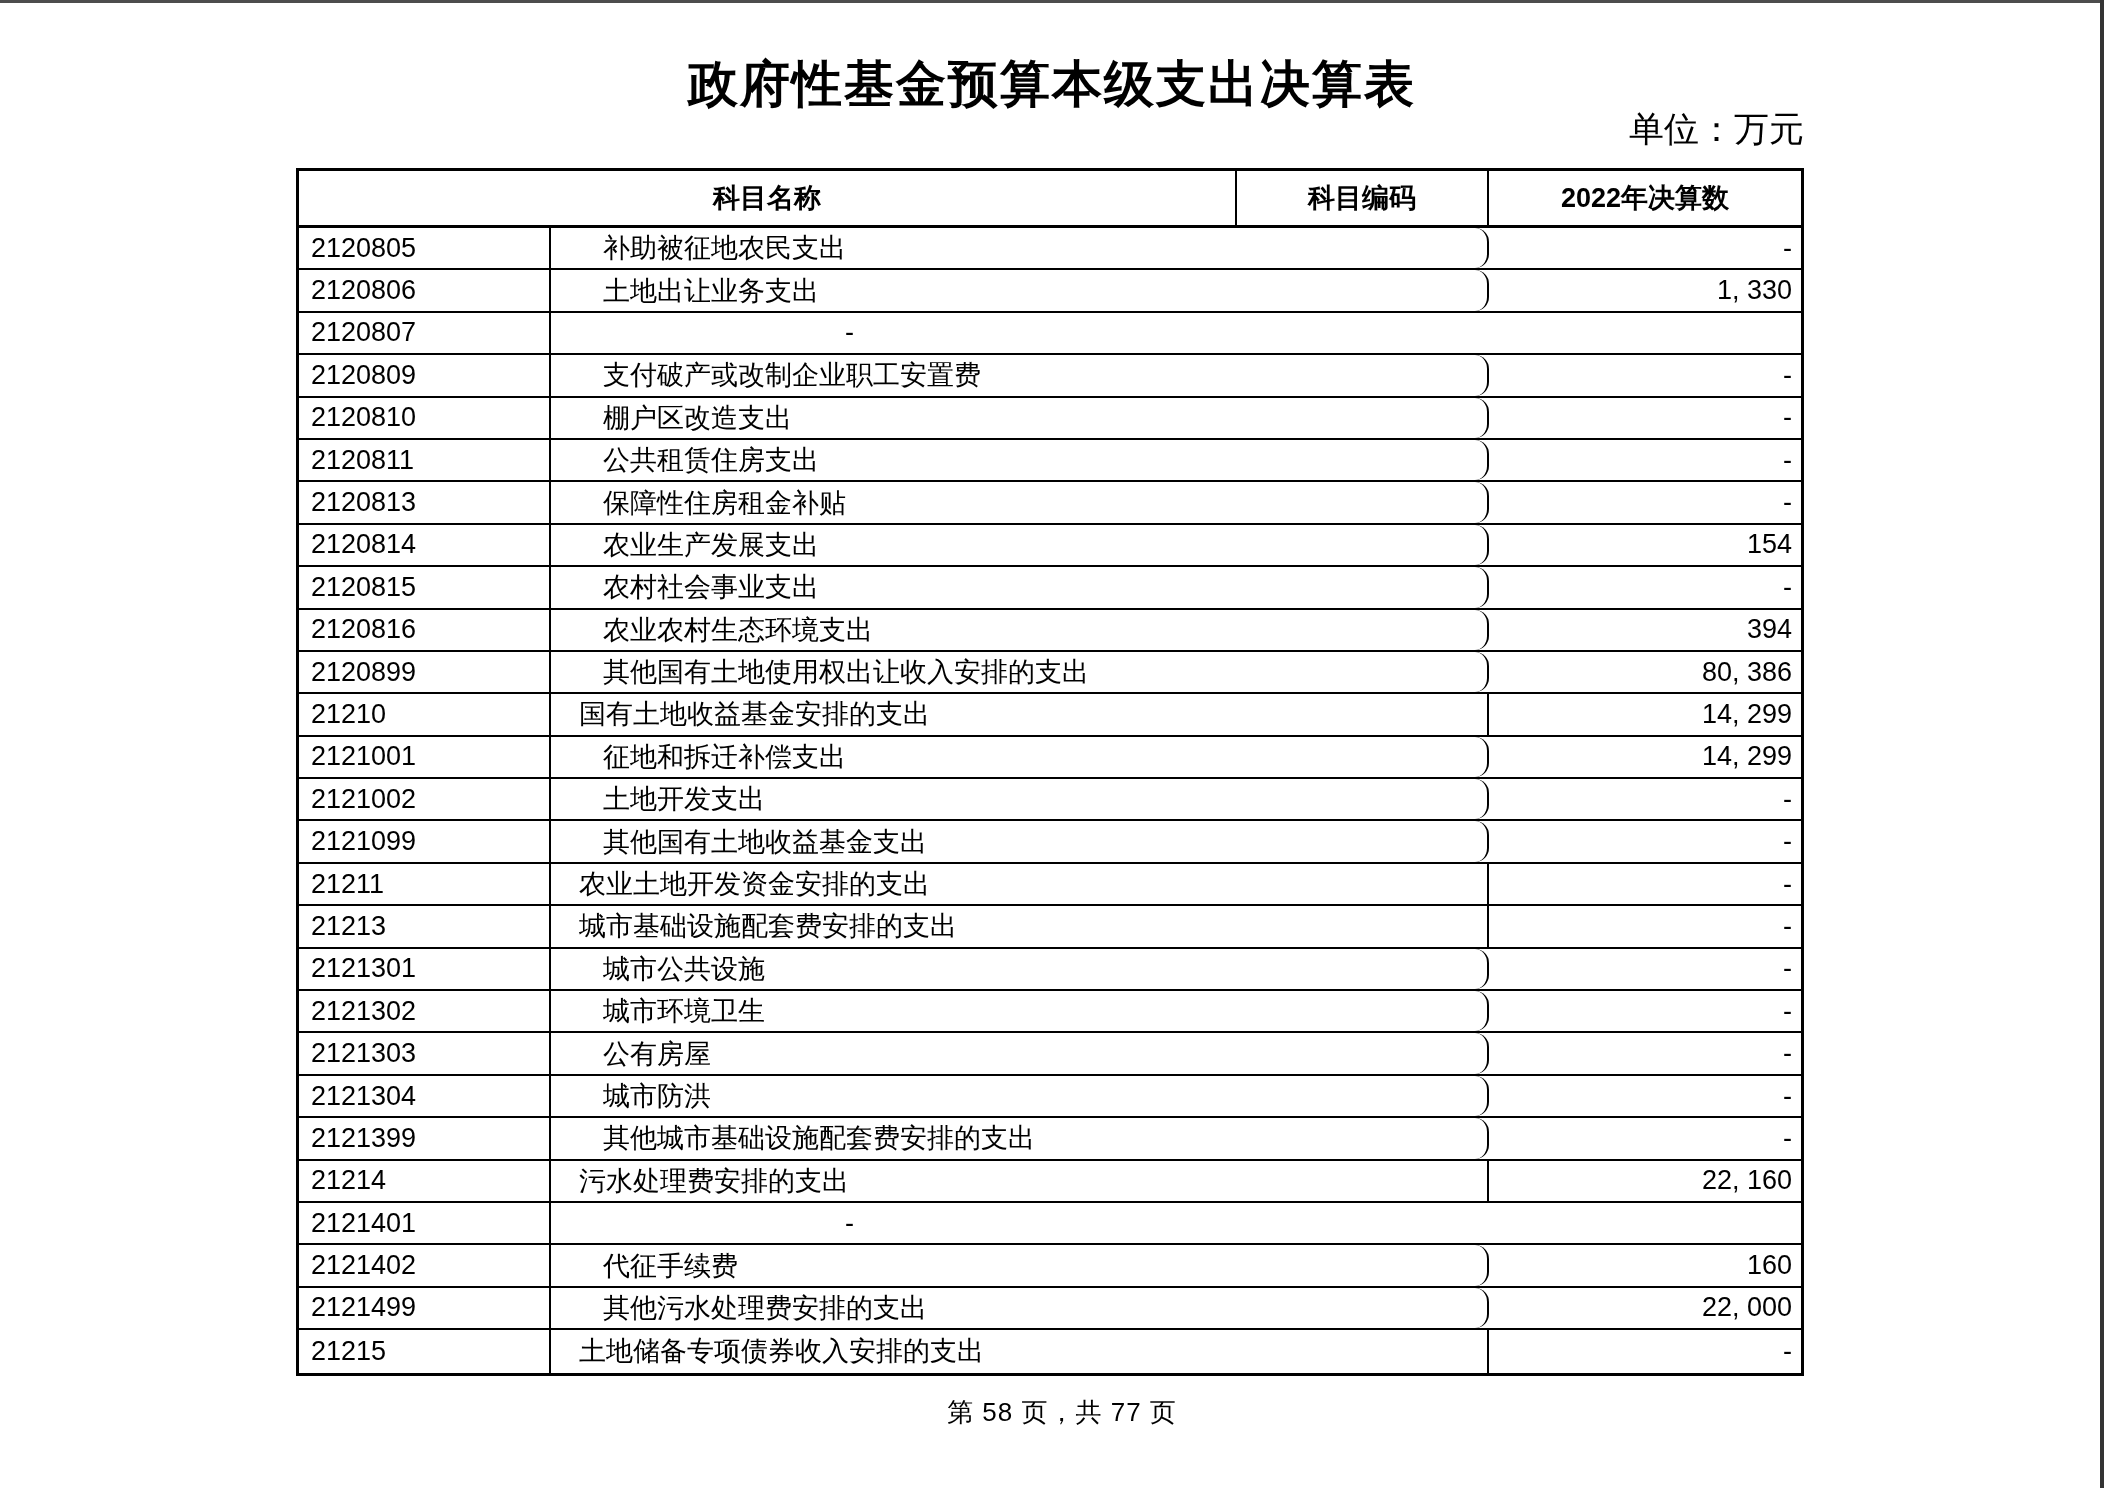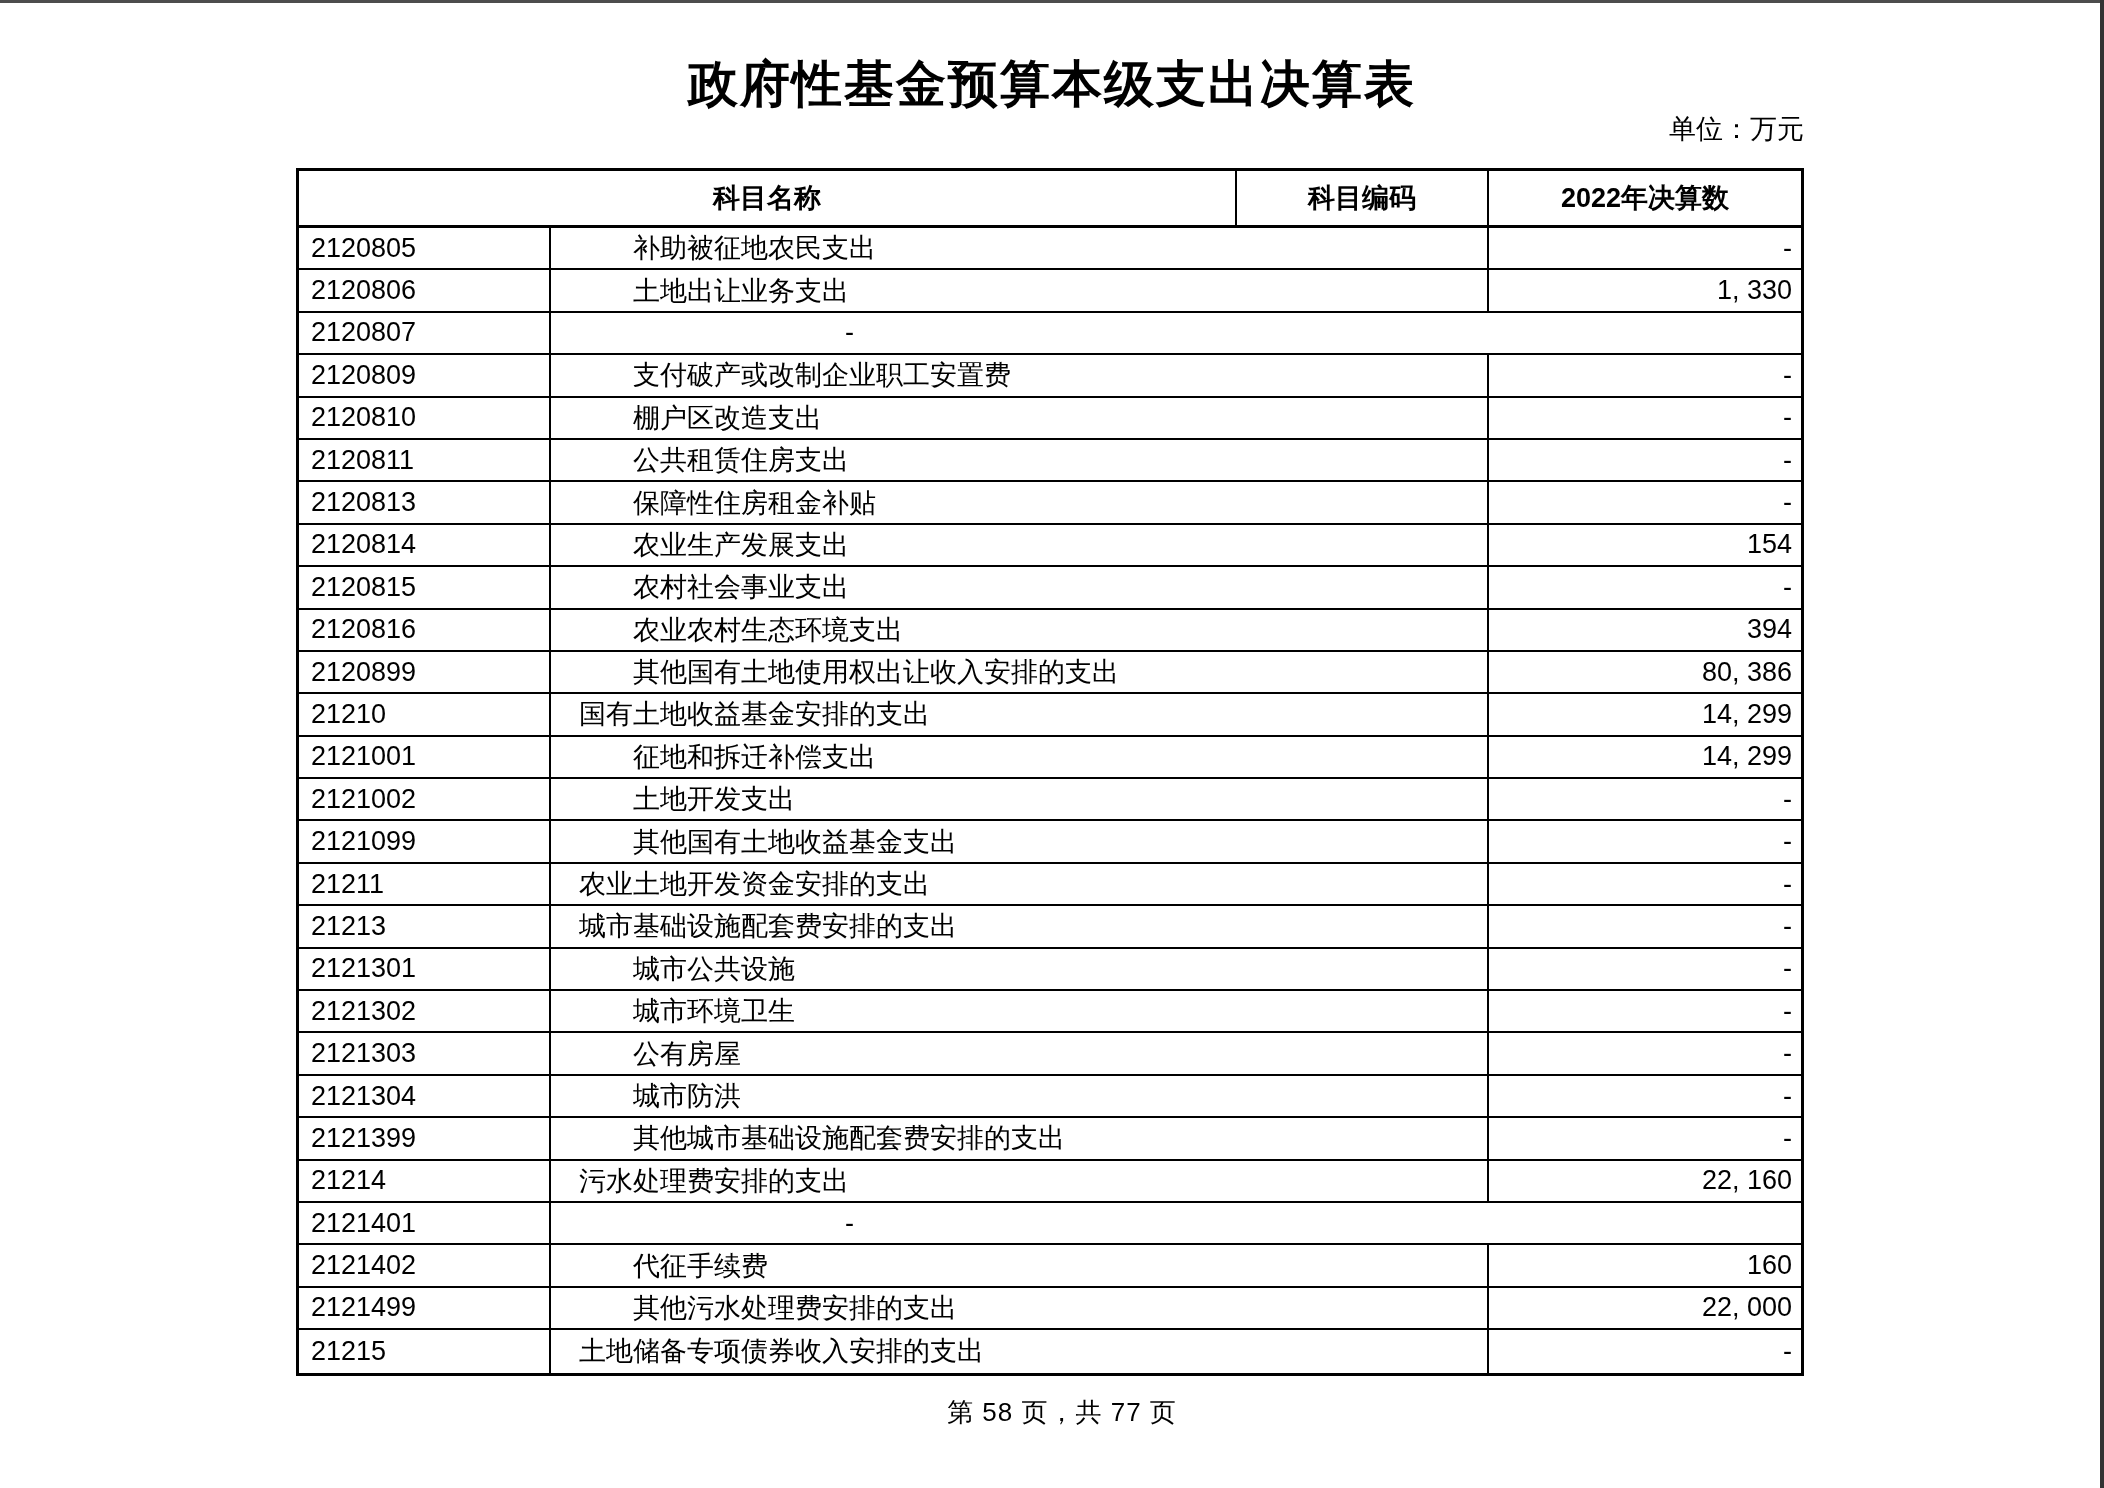--- a/index.html
+++ b/index.html
@@ -25,21 +25,21 @@
   .title {
     position: absolute; top: 56px; left: 0; width: 100%;
     text-align: center;
     font-size: 50px; line-height: 56px; font-weight: bold;
     letter-spacing: 2px;
   }
 
   .unit-note {
     position: absolute; top: 112px; left: 0; width: 1804px;
     text-align: right;
-    font-size: 27px; line-height: 34px;
+    font-size: 35px; line-height: 34px;
   }
 
   .budget-table {
     position: absolute; left: 296px; top: 168px; width: 1508px;
     border: 3px solid #000000;
     background: #ffffff;
   }
   .thead {
     display: flex; height: 57px;
     border-bottom: 3px solid #000000;
@@ -58,21 +58,21 @@
     border-bottom: 2px solid #000000;
   }
   .tr:last-child { border-bottom: none; }
   .td {
     display: flex; align-items: center;
     font-size: 27px;
     overflow: hidden; white-space: nowrap;
   }
   .td-code  { padding-left: 12px; }
   .td-name.indent-1 { padding-left: 28px; }
-  .td-name.indent-2 { padding-left: 82px; }
+  .td-name.indent-2 { padding-left: 52px; border-radius: 14px; }
   .td-value { justify-content: flex-end; padding-right: 9px; }
 
   .footer {
     position: absolute; top: 1396px; left: 0; width: 100%;
     text-align: center;
     font-size: 26px; line-height: 32px;
     letter-spacing: 1px;
     padding-left: 20px;
   }
 </style>

